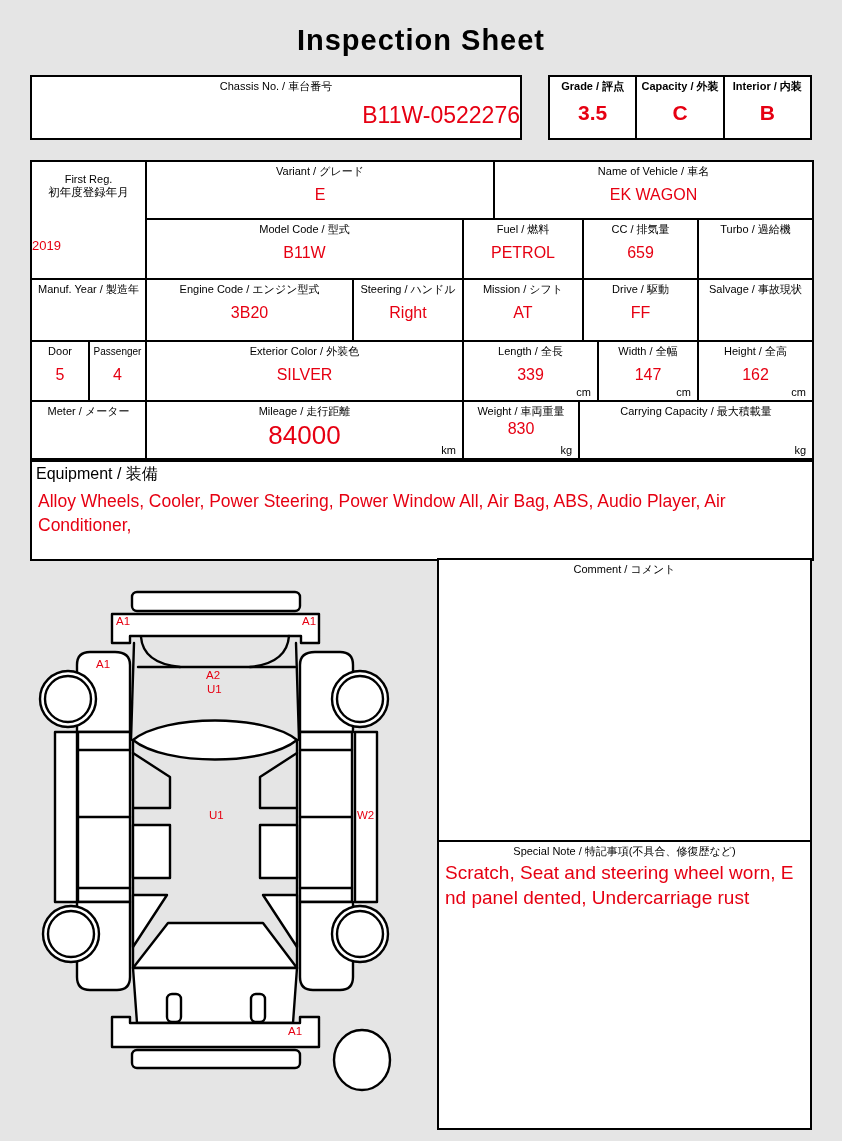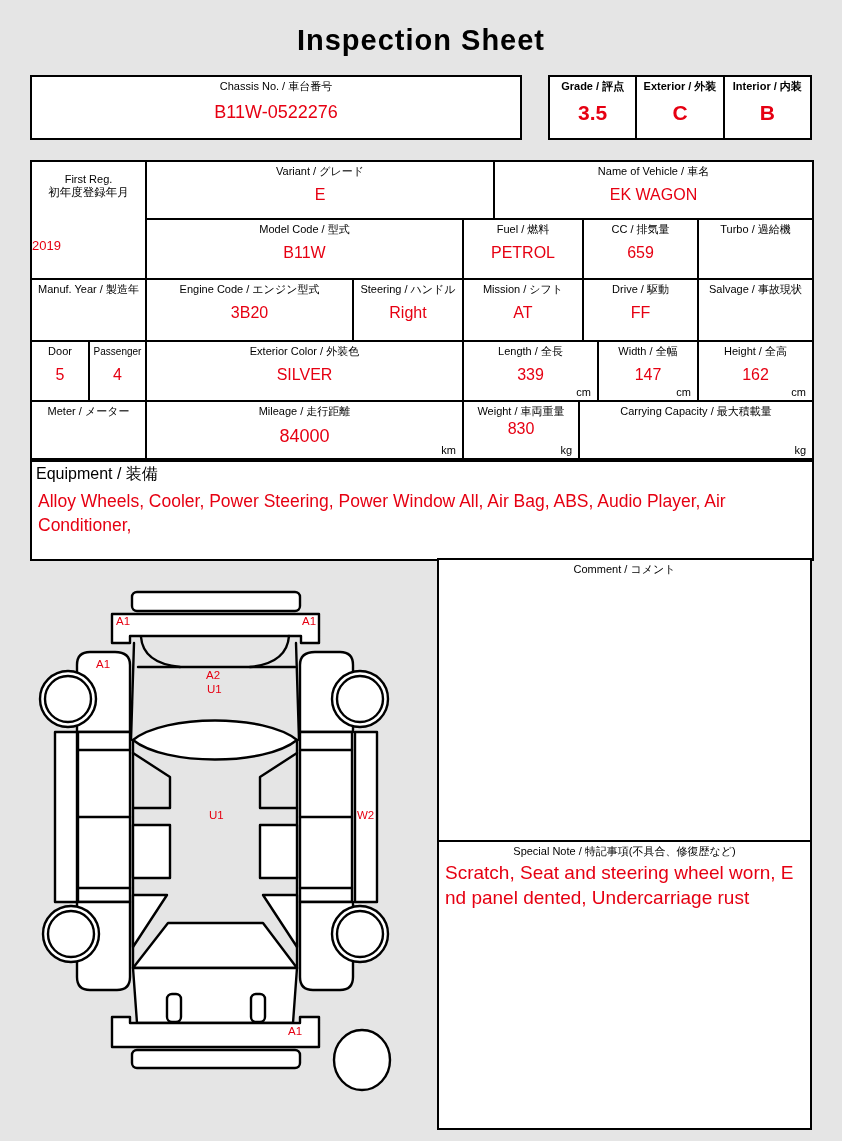--- a/index.html
+++ b/index.html
@@ -10,21 +10,21 @@
   .title { position:absolute; top:24px; left:0; width:100%; text-align:center;
            font-size:29px; font-weight:bold; letter-spacing:1px; }
 
   .box { position:absolute; border:2px solid var(--ink); background:#fff; }
 
   .hdr { font-size:11px; text-align:center; padding-top:3px; line-height:13px; white-space:nowrap; overflow:hidden; }
   .red { color:var(--red); }
 
   
   .chassis-box { left:30px; top:75px; width:492px; height:65px; }
-  .chassis-val { margin-top:9px; text-align:center; font-size:18px; }
+  .chassis-val { margin-top:9px; text-align:right; font-size:23px; }
   .ratings-box { left:548px; top:75px; width:264px; height:65px; display:flex;font-weight:bold; }
   .rating-cell { flex:1; border-right:2px solid var(--ink); }
   .rating-cell:last-child { border-right:none; }
   .rating-val { margin-top:8px; text-align:center; font-size:21px; }
 
   
   .main-table { left:30px; top:160px; width:784px; }
   .trow { display:flex; border-bottom:2px solid var(--ink); }
   .trow:last-child { border-bottom:none; }
   .cell { position:relative; border-right:2px solid var(--ink); }
@@ -63,21 +63,21 @@
     <div class="hdr">Chassis No. / 車台番号</div>
     <div class="chassis-val red">B11W-0522276</div>
   </div>
 
   <div class="box ratings-box">
     <div class="rating-cell">
       <div class="hdr">Grade / 評点</div>
       <div class="rating-val red">3.5</div>
     </div>
     <div class="rating-cell">
-      <div class="hdr">Exterior / 外装</div>
+      <div class="hdr">Capacity / 外装</div>
       <div class="rating-val red">C</div>
     </div>
     <div class="rating-cell">
       <div class="hdr">Interior / 内装</div>
       <div class="rating-val red">B</div>
     </div>
   </div>
 
   <div class="box main-table">
 
@@ -176,21 +176,21 @@
       </div>
     </div>
 
     <div class="trow" style="height:58px">
       <div class="cell" style="width:115px">
         <div class="hdr">Meter / メーター</div>
         <div class="cell-val red"></div>
       </div>
       <div class="cell" style="width:317px">
         <div class="hdr">Mileage / 走行距離</div>
-        <div class="cell-val red" style="font-size:18px; top:24px">84000</div>
+        <div class="cell-val red" style="font-size:26px; top:18px">84000</div>
         <div class="unit red">km</div>
       </div>
       <div class="cell" style="width:116px">
         <div class="hdr">Weight / 車両重量</div>
         <div class="cell-val red" style="top:18px">830</div>
         <div class="unit">kg</div>
       </div>
       <div class="cell" style="flex:1">
         <div class="hdr">Carrying Capacity / 最大積載量</div>
         <div class="cell-val red"></div>

